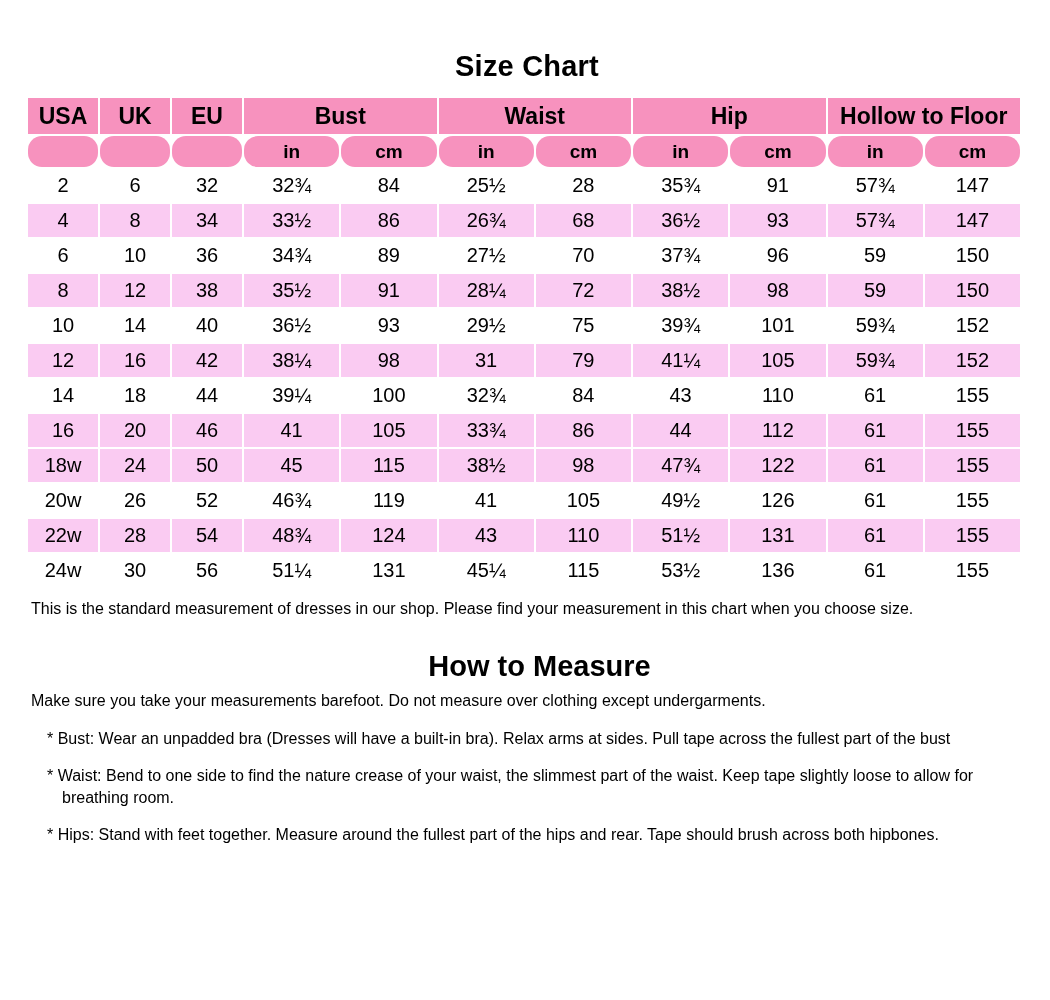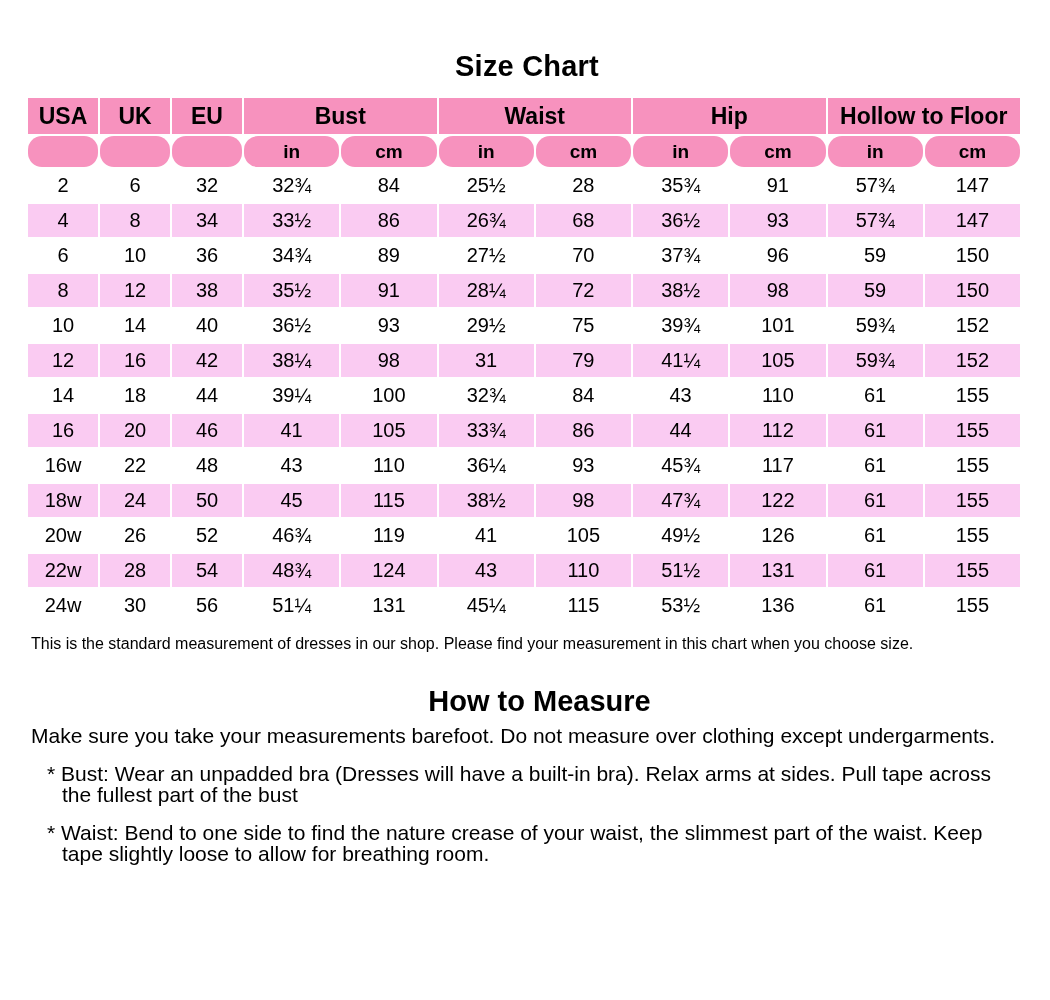--- a/index.html
+++ b/index.html
@@ -65,21 +65,21 @@
   }
   .note-line { margin: 0; }
   .htm-heading {
     margin: 31px 0 7px 29px;
     font-size: 29px;
     font-weight: bold;
     text-align: center;
   }
   .htm-body {
     margin: 0 20px 0 31px;
-    font-size: 21px;
+    font-size: 16px;
     line-height: 21.5px;
   }
   .htm-intro { margin: 0; }
   .bullet-line {
     margin: 16px;
     padding-left: 15px;
     text-indent: -15px;
     max-width: 985px;
   }
 </style>
@@ -226,33 +226,20 @@
           <td>46</td>
           <td>41</td>
           <td>105</td>
           <td>33¾</td>
           <td>86</td>
           <td>44</td>
           <td>112</td>
           <td>61</td>
           <td>155</td>
         </tr>
-        <tr>
-          <td>16w</td>
-          <td>22</td>
-          <td>48</td>
-          <td>43</td>
-          <td>110</td>
-          <td>36¼</td>
-          <td>93</td>
-          <td>45¾</td>
-          <td>117</td>
-          <td>61</td>
-          <td>155</td>
-        </tr>
         <tr class="alt">
           <td>18w</td>
           <td>24</td>
           <td>50</td>
           <td>45</td>
           <td>115</td>
           <td>38½</td>
           <td>98</td>
           <td>47¾</td>
           <td>122</td>
@@ -305,16 +292,17 @@
     <p class="note-line">This is the standard measurement of dresses in our shop. Please find your measurement in this chart when you choose size.</p>
   </div>
 
   <h2 class="htm-heading">How to Measure</h2>
 
   <div class="htm-body">
     <p class="htm-intro">Make sure you take your measurements barefoot. Do not measure over clothing except undergarments.</p>
     <div id="bullets">
         <p class="bullet-line">* Bust: Wear an unpadded bra (Dresses will have a built-in bra). Relax arms at sides. Pull tape across the fullest part of the bust</p>
         <p class="bullet-line">* Waist: Bend to one side to find the nature crease of your waist, the slimmest part of the waist. Keep tape slightly loose to allow for breathing room.</p>
+        <p class="bullet-line">* Hips: Stand with feet together. Measure around the fullest part of the hips and rear. Tape should brush across both hipbones.</p>
       </div>
   </div>
 
 </div>
 
 </body></html>

